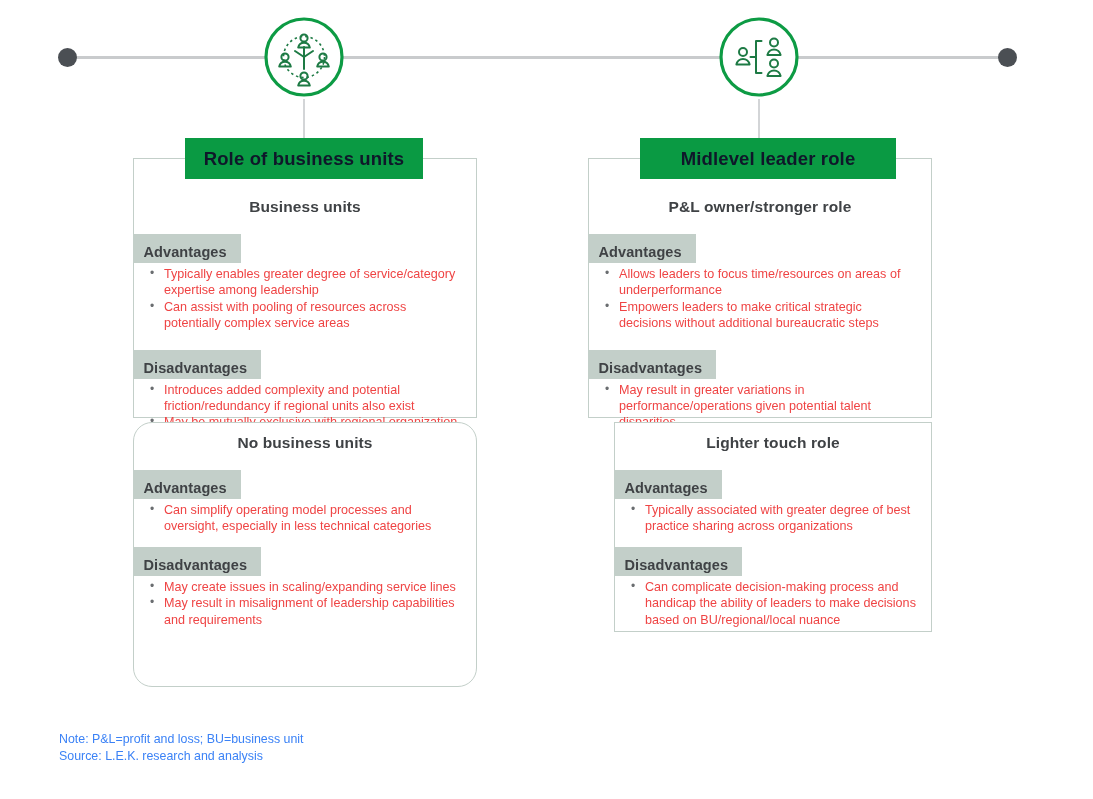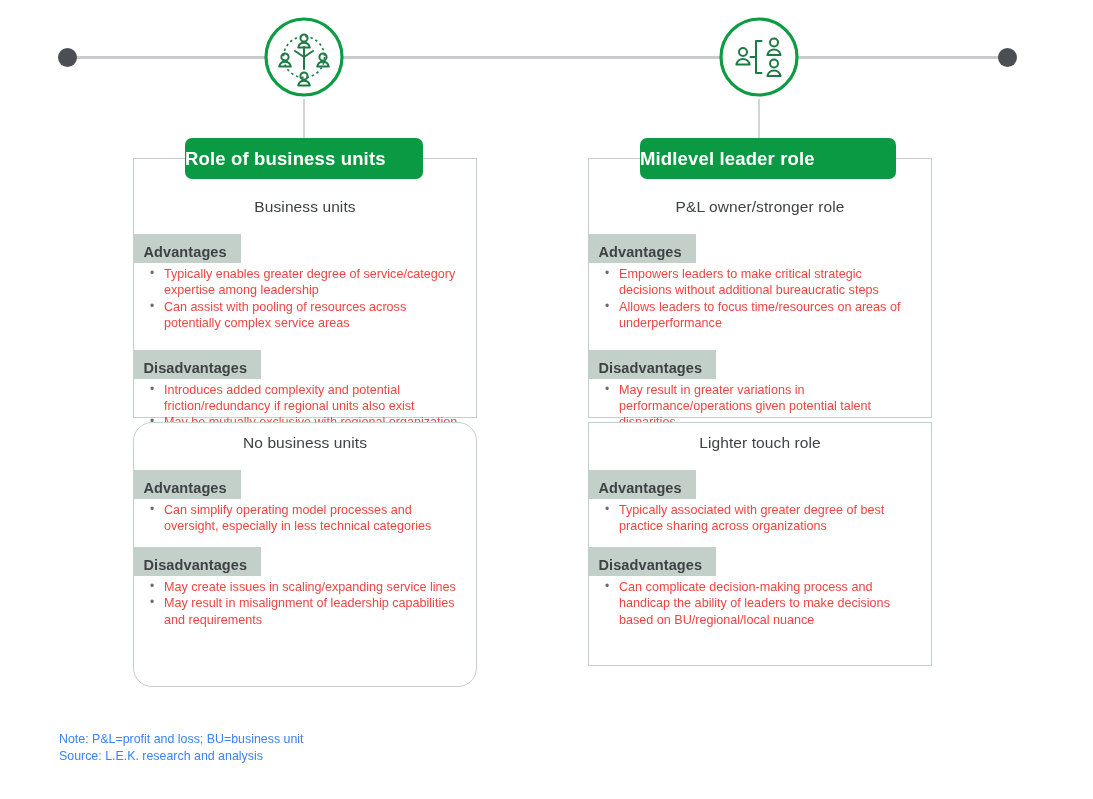--- a/index.html
+++ b/index.html
@@ -64,47 +64,47 @@
     width: 344px;
   }
   #column-left  { left: 133px; }
   #column-right { left: 588px; }
 
   .col-header {
     position: absolute;
     top: -20px;
     height: 41px;
     line-height: 41px;
+    text-align: center;
     background: #0a9a43;
-    color: #ffffff;
+    color: #0f172a;
     font-size: 18.5px;
     font-weight: bold;
     letter-spacing: .15px;
     z-index: 3;
     box-sizing: border-box;
-    border-radius: 7px;
   }
   #header-left  { left: 52px;  width: 238px; }
   #header-right { left: 52px;  width: 256px; }
 
   .panel {
     border: 1.5px solid #c3cfc9;
     background: #ffffff;
     box-sizing: border-box;
     position: relative;
   }
   #panel-left-a  { height: 260px; }
   #panel-left-b  { height: 265px; margin-top: 4px; border-radius: 19px; }
   #panel-right-a { height: 260px; }
-  #panel-right-b { height: 244px; margin-top: 4px; }
+  #panel-right-b { height: 210px; margin-top: 4px; margin-left: 26px; }
 
   .panel-title {
     text-align: center;
     font-size: 15.5px;
-    font-weight: normal;
+    font-weight: bold;
     color: #3f4245;
     letter-spacing: .1px;
   }
   #panel-left-a  .panel-title,
   #panel-right-a .panel-title { margin-top: 39px; }
   #panel-left-b  .panel-title,
   #panel-right-b .panel-title { margin-top: 11px; }
 
   .badge {
     display: inline-block;
@@ -239,22 +239,22 @@
 </div>
 
 <div class="column" id="column-right">
   <div class="col-header" id="header-right">Midlevel leader role</div>
 
   <div class="panel" id="panel-right-a">
     <div class="panel-title">P&amp;L owner/stronger role</div>
 
     <div class="badge">Advantages</div>
     <ul class="bullets">
+      <li>Allows leaders to focus time/resources on areas of underperformance</li>
       <li>Empowers leaders to make critical strategic decisions without additional bureaucratic steps</li>
-      <li>Allows leaders to focus time/resources on areas of underperformance</li>
     </ul>
 
     <div class="badge">Disadvantages</div>
     <ul class="bullets">
       <li>May result in greater variations in performance/operations given potential talent disparities</li>
     </ul>
   </div>
 
   <div class="panel" id="panel-right-b">
     <div class="panel-title">Lighter touch role</div>

